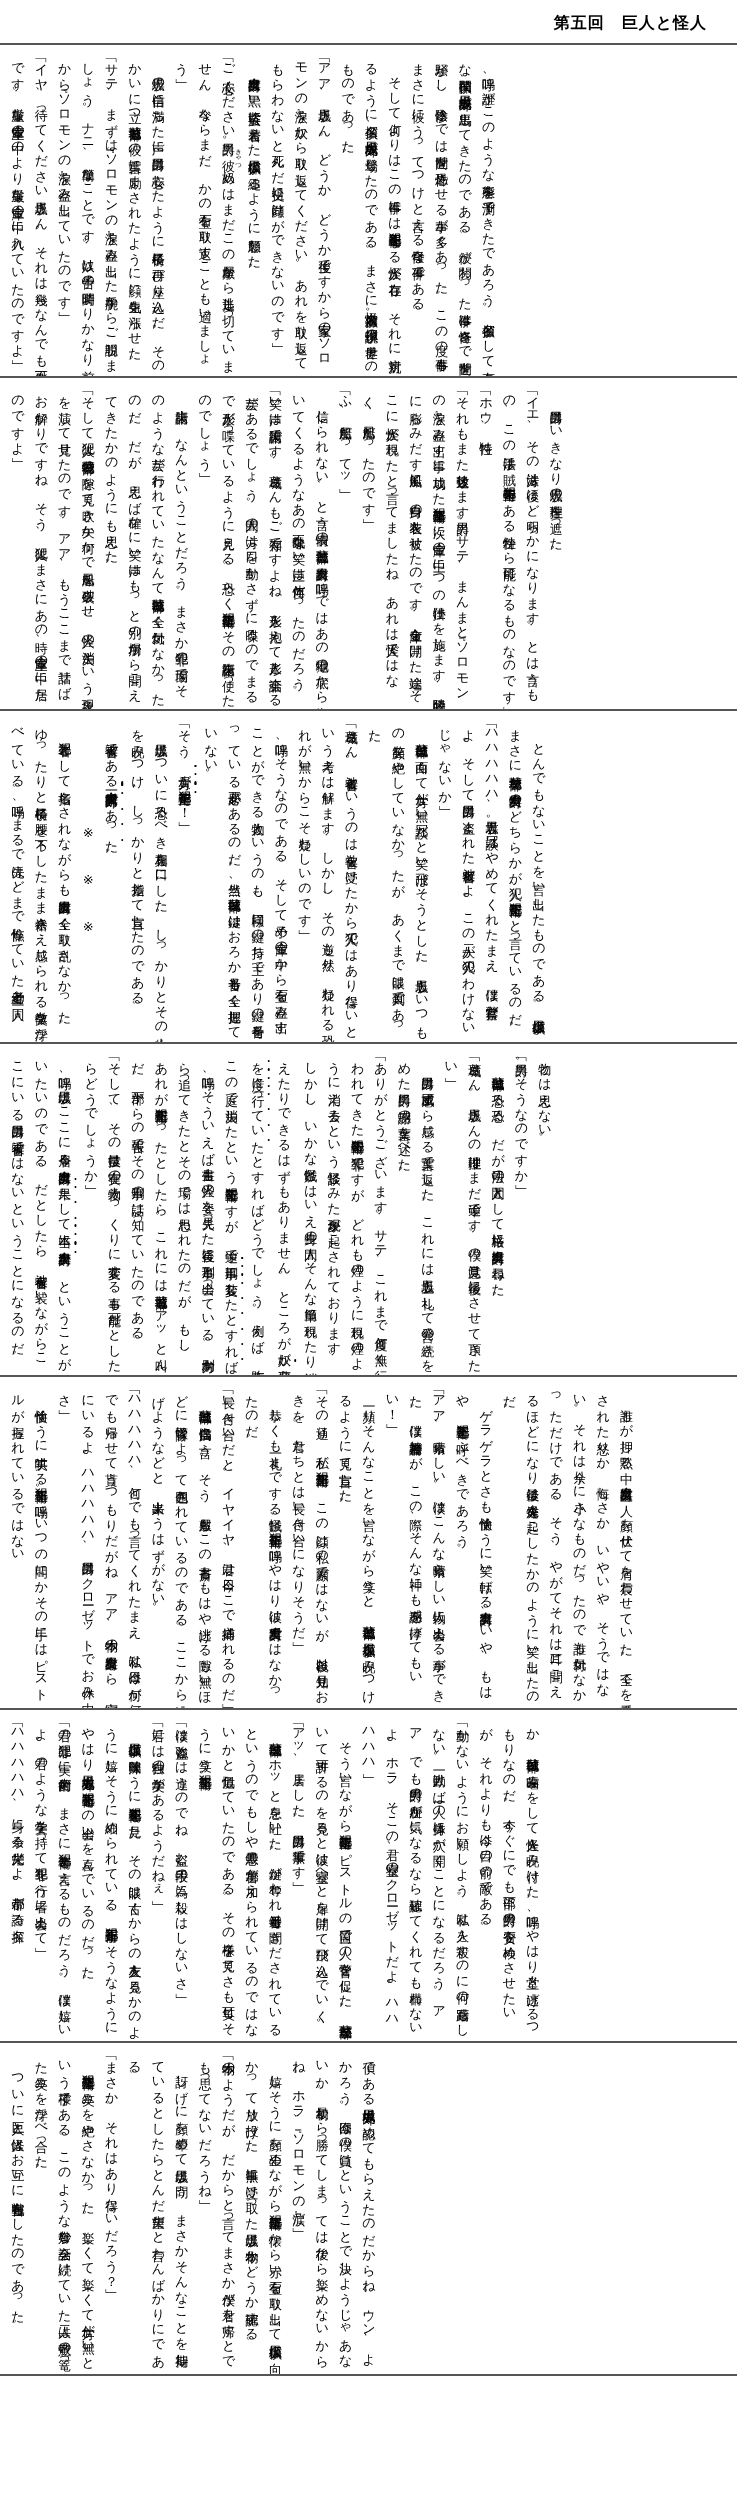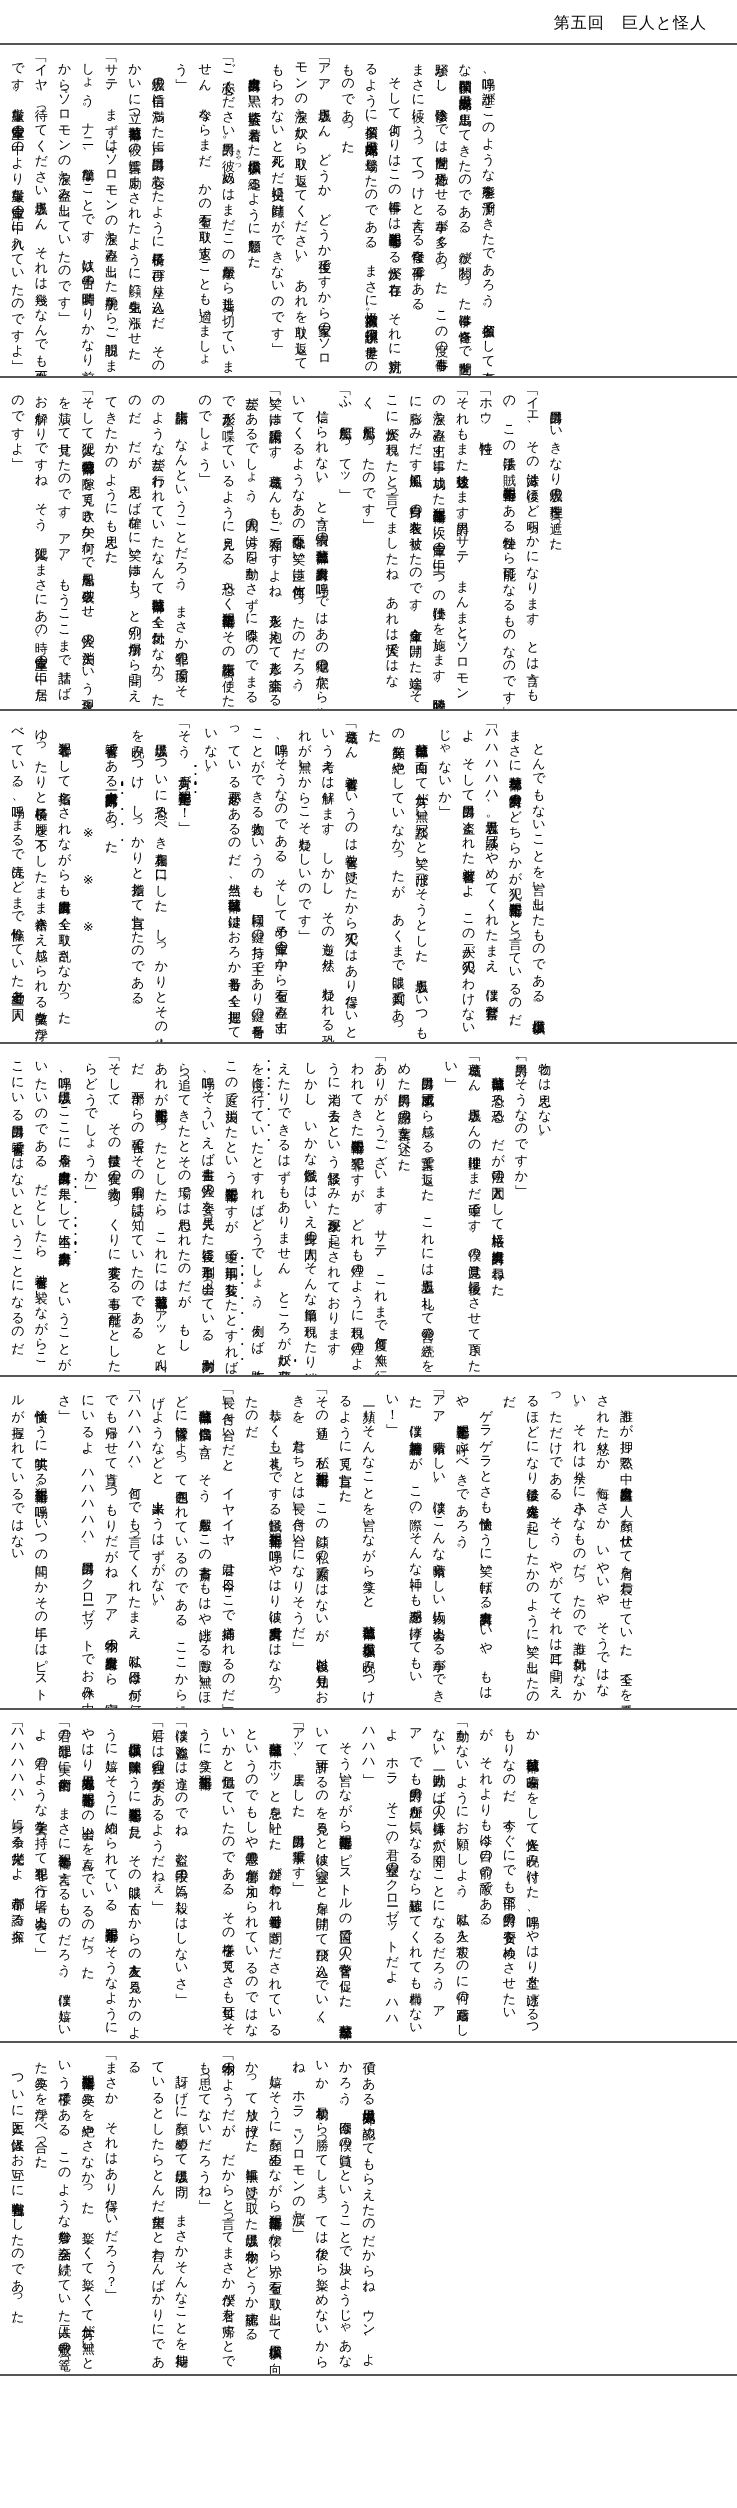--- a/index.html
+++ b/index.html
@@ -1,19 +1,19 @@
 <!DOCTYPE html>
 <html lang="ja"><head>
 <meta charset="utf-8">
 <style>
   html,body{margin:0;padding:0;background:#ffffff;color:#000000;}
   body{width:737px;height:2508px;overflow:hidden;
        font-family:"Liberation Sans","DejaVu Sans",sans-serif;}
   .page{box-sizing:border-box;width:737px;padding:0;}
-  .title{text-align:right;font-size:16px;font-weight:400;
+  .title{text-align:right;font-size:16px;font-weight:700;
          padding:13px 30px 9px 4px;letter-spacing:1px;}
   hr.divider{border:none;border-top:2px solid #555;margin:0;}
   .section{writing-mode:vertical-rl;-webkit-writing-mode:vertical-rl;
            height:331px;box-sizing:border-box;
            padding:9px 12px 7px 6px;
            font-size:13px;line-height:23.4px;letter-spacing:0.55px;
            text-orientation:upright;overflow:hidden;}
   .section p{margin:0;padding:0;}
   .bouten{text-emphasis:filled dot #000;-webkit-text-emphasis:filled dot #000;}
   ruby rt{font-size:6.5px;letter-spacing:0;}

